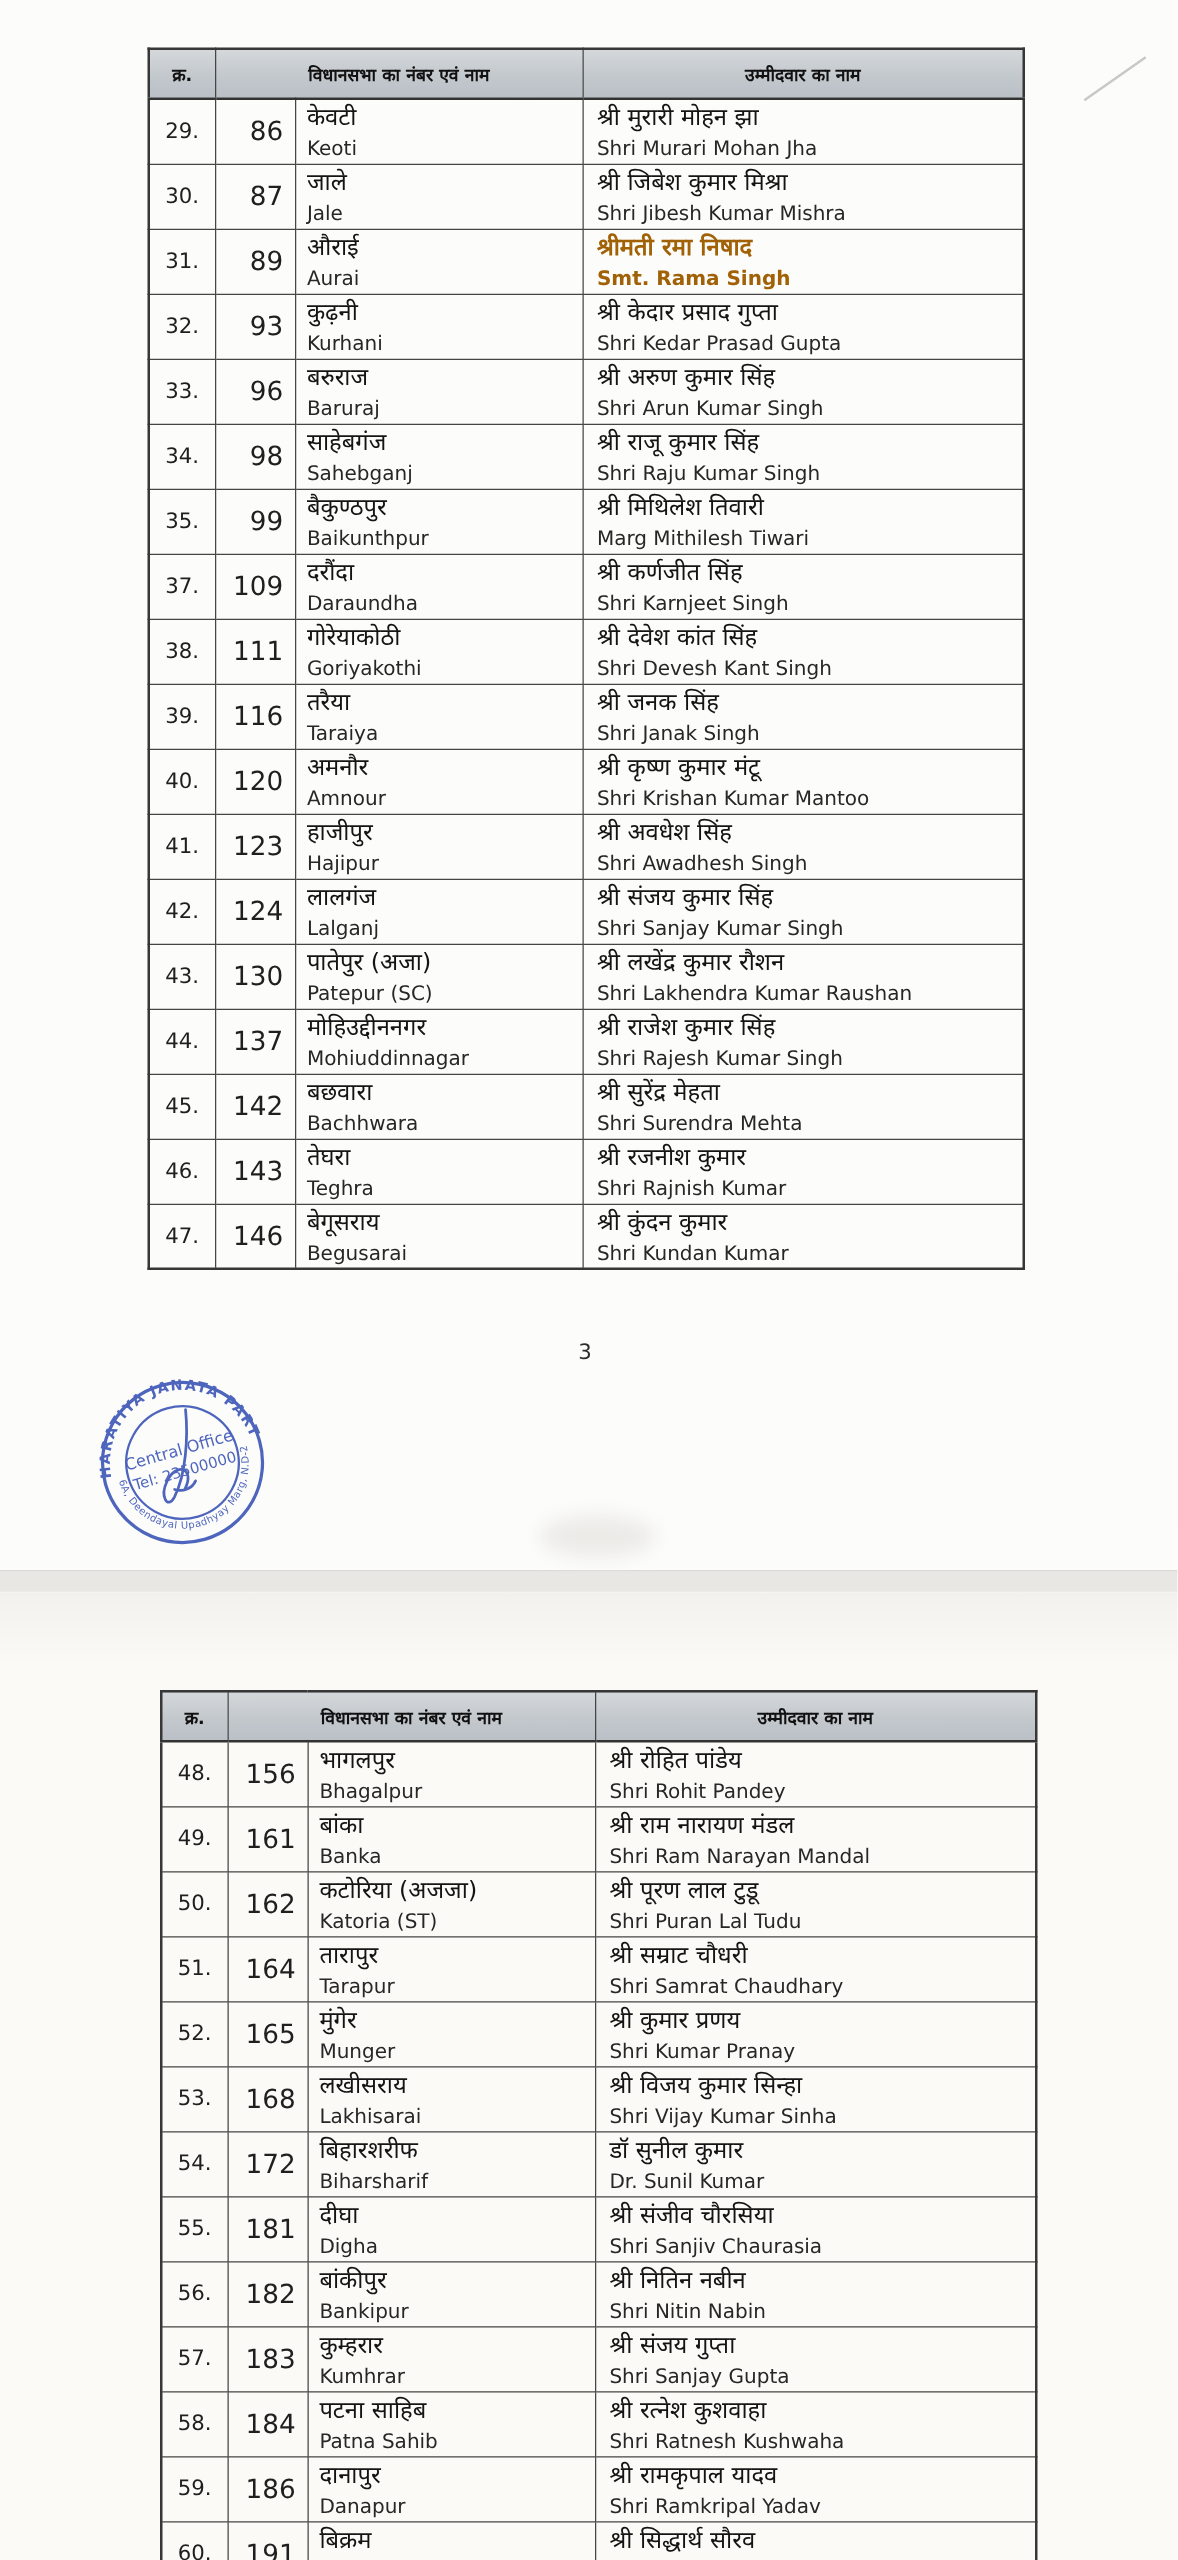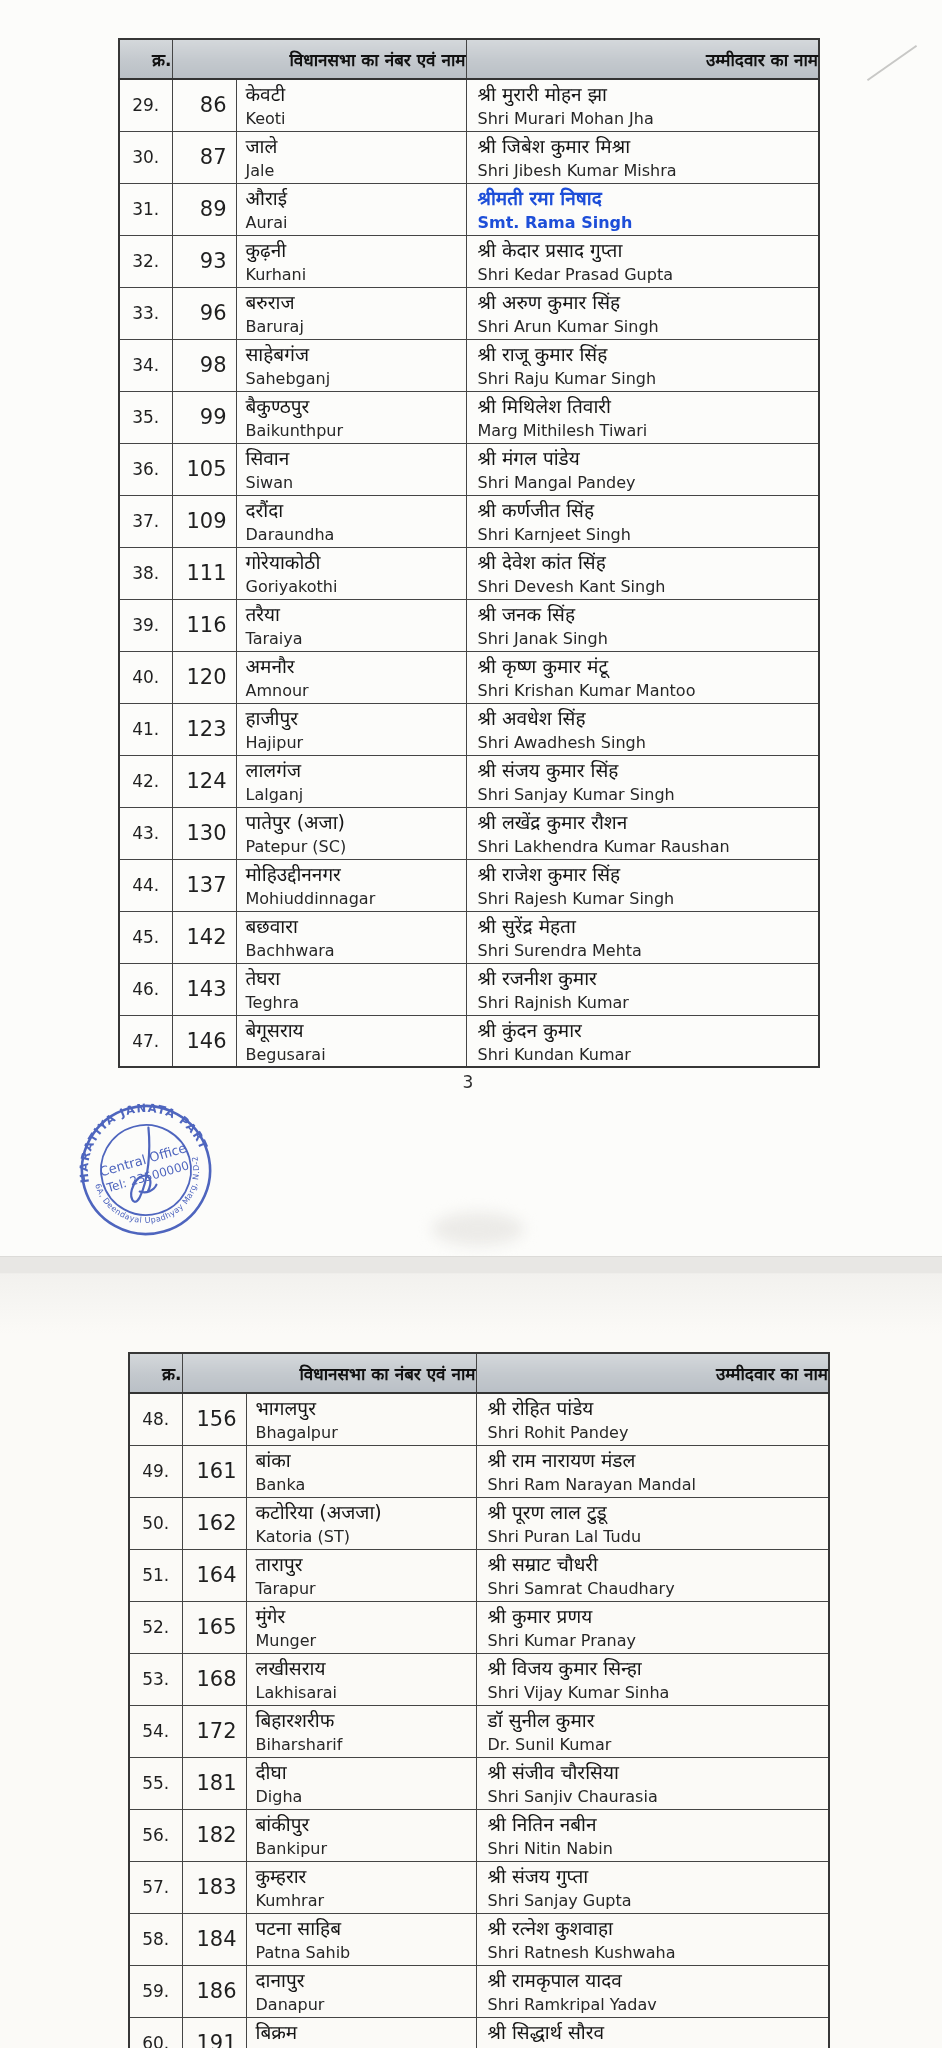--- a/index.html
+++ b/index.html
@@ -24,35 +24,35 @@
     background:#ecebe8; filter:blur(7px); border-radius:50%; }
 
   table.roster { border-collapse:collapse; table-layout:fixed; position:absolute;
     border:2px solid #373737; }
   #table1 { left:118px; top:38px; width:700px; }
   #table2 { left:128px; top:78px; width:700px; }
   .roster th, .roster td { border:1.5px solid #454545; padding:0; }
   .roster thead tr { height:40px; }
   .roster th {
     background:linear-gradient(180deg,#d4d8db 0%,#c3c8cd 55%,#bac0c6 100%);
-    font-size:17px; font-weight:bold; color:#111; text-align:right;
+    font-size:14px; font-weight:bold; color:#111; text-align:center;
     border-bottom:2px solid #333;
   }
   .roster tbody tr { height:52px;margin-left:32px; }
   .col-sn   { width:53px; }
   .col-no   { width:64px; }
   .col-name { width:230px; }
   .col-cand { width:353px; }
   td.c-sn { text-align:center; vertical-align:middle; font-size:17px; color:#1f1f1f; }
   td.c-no { text-align:right; vertical-align:middle; font-size:21px; color:#1f1f1f; padding-right:9px; }
   td.c-name { vertical-align:top; padding:2px 4px 0 9px; }
   td.c-cand { vertical-align:top; padding:2px 4px 0 11px; }
   .hi { font-size:19px; line-height:25px; color:#141414; white-space:nowrap; }
   .en { font-size:16px; line-height:23px; color:#272727; white-space:nowrap; }
-  tr.bold-row .c-cand .hi, tr.bold-row .c-cand .en { font-weight:700; color:#1d4ed8; }
+  tr.bold-row .c-cand .hi, tr.bold-row .c-cand .en { font-weight:700; color:#a16207; }
 
   .pagenum { position:absolute; left:118px; top:1072px; width:700px;
     text-align:center; font-size:17px; color:#2e2e2e; }
 
   .stamp { position:absolute; left:70px; top:1094px; width:152px; height:152px; opacity:0.9; }
   .stamp svg { display:block; }
 </style>
 </head>
 <body>
 
@@ -152,32 +152,20 @@
           <tr>
             <td class="c-sn">35.</td>
             <td class="c-no">99</td>
             <td class="c-name">
               <div class="hi">बैकुण्ठपुर</div>
               <div class="en">Baikunthpur</div>
             </td>
             <td class="c-cand">
               <div class="hi">श्री मिथिलेश तिवारी</div>
               <div class="en">Marg Mithilesh Tiwari</div>
-            </td>
-          </tr>
-          <tr>
-            <td class="c-sn">36.</td>
-            <td class="c-no">105</td>
-            <td class="c-name">
-              <div class="hi">सिवान</div>
-              <div class="en">Siwan</div>
-            </td>
-            <td class="c-cand">
-              <div class="hi">श्री मंगल पांडेय</div>
-              <div class="en">Shri Mangal Pandey</div>
             </td>
           </tr>
           <tr>
             <td class="c-sn">37.</td>
             <td class="c-no">109</td>
             <td class="c-name">
               <div class="hi">दरौंदा</div>
               <div class="en">Daraundha</div>
             </td>
             <td class="c-cand">

